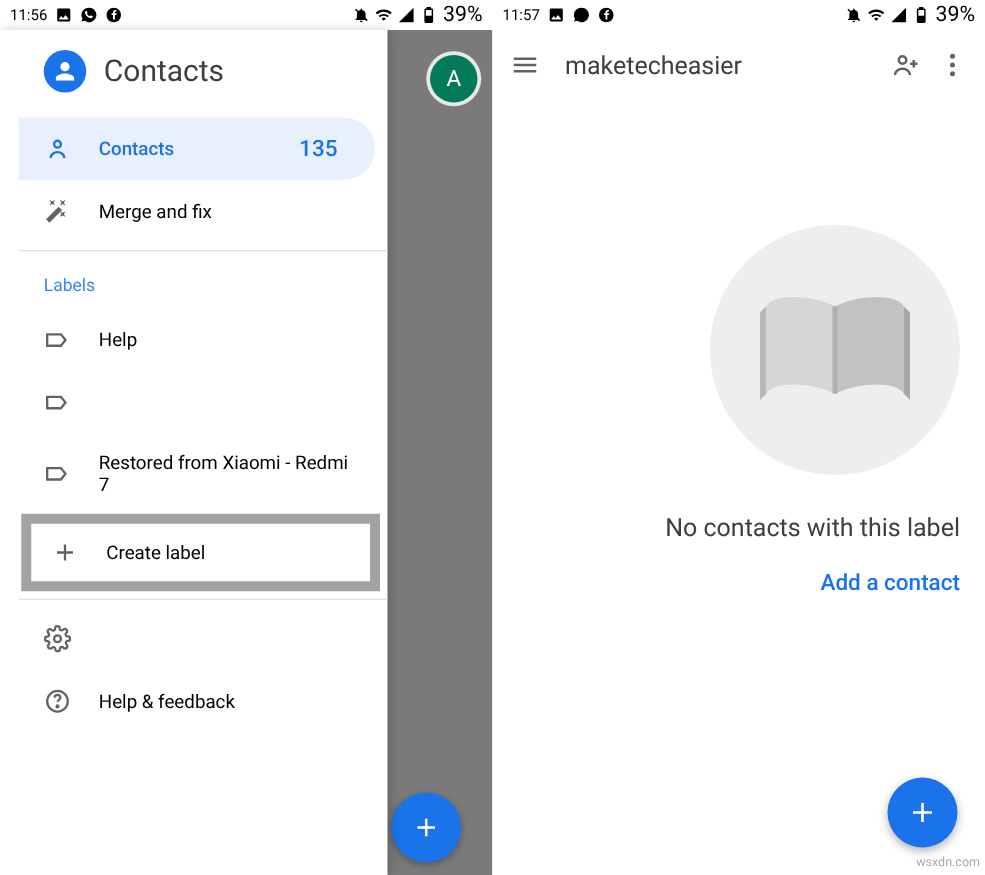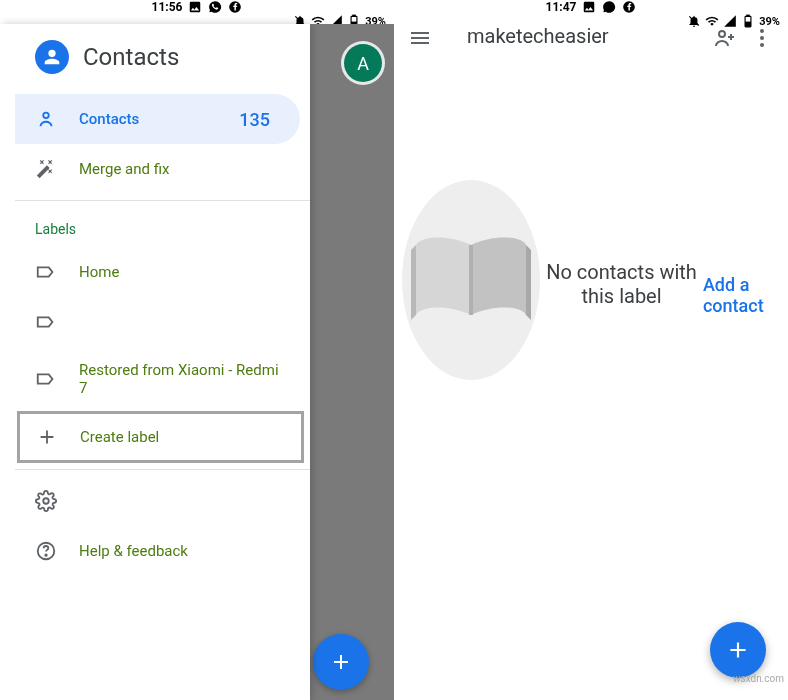--- a/index.html
+++ b/index.html
@@ -17,29 +17,28 @@
       position: relative;
       background: #fff;
       overflow: hidden;
     }
     .status-bar {
       height: 24px;
       display: flex;
       align-items: center;
       padding: 0 8px;
       font-size: 12px;
-      font-weight: 700;
+      font-weight: 400;
       color: #000;
-      flex-direction: column;
     }
     .status-left { display: flex; align-items: center; gap: 6px; }
     .status-right { margin-left: auto; display: flex; align-items: center; gap: 4px; }
     .status-icon { display: inline-flex; width: 14px; height: 14px; }
     .status-icon svg { width: 100%; height: 100%; }
-    .battery-text { font-size: 11px; margin-left: 0; }
+    .battery-text { font-size: 17px; margin-left: 0; }
 
     
     .s1-backdrop {
       position: absolute;
       top: 24px;
       left: 0;
       width: 100%;
       height: calc(100% - 24px);
       background: #7a7a7a;
     }
@@ -111,67 +110,67 @@
     .drawer-item.active .drawer-item-count { color: #1a73e8; font-weight: 500; }
     .drawer-item-icon {
       width: 22px; height: 22px;
       display: flex; align-items: center; justify-content: center;
       color: #5f6368;
     }
     .drawer-item.active .drawer-item-icon { color: #1a73e8; }
     .drawer-item-icon svg { width: 100%; height: 100%; }
     .drawer-item-label {
       font-size: 15px;
-      color: #4d7c0f;
+      color: #000000;
       flex: 1;
     }
     .drawer-item-count { font-size: 18px; padding-right: 10px;}
     .drawer-section-title {
       font-size: 14px;
-      color: #15803d;
+      color: #3b82f6;
       padding: 14px 20px 10px 20px;
     }
     .drawer-divider {
       height: 1px;
       background: #e0e0e0;
       margin: 6px 0;
     }
     .create-label-highlight {
-      border: 3px solid #a3a3a3;
+      border: 8px solid #a3a3a3;
       margin: 0 6px 0 2px;
       padding: 12px 14px 12px 16px;
     }
 
     
     .s2-toolbar {
       height: 56px;
       display: flex;
-      align-items: flex-start;
+      align-items: center;
       padding: 0 12px;
-      gap: 33px;
+      gap: 18px;
     }
     .s2-menu-btn, .s2-action-btn {
       width: 28px; height: 28px;
       display: flex; align-items: center; justify-content: center;
       color: #5f6368;
       cursor: pointer;
     }
     .s2-menu-btn svg, .s2-action-btn svg { width: 24px; height: 24px; }
     .s2-title {
       font-size: 20px;
       color: #3c4043;
       flex: 1;
     }
     .s2-actions { display: flex; gap: 10px; }
     .s2-empty {
       margin-top: 100px;
       display: flex;
-      flex-direction: row;
-      align-items: center;
-      padding: 0 8px;
+      flex-direction: column;
+      align-items: flex-end;
+      padding: 0 20px;
     }
     .empty-circle {
       width: 200px; height: 200px;
       background: #eeeeee;
       border-radius: 50%;
       display: flex; align-items: center; justify-content: center;
       margin-bottom: 30px;
     }
     .empty-book { width: 130px; height: 100px; }
     .empty-text {
@@ -192,21 +191,21 @@
       right: 22px;
       width: 56px; height: 56px;
       border-radius: 50%;
       background: #1a73e8;
       display: flex; align-items: center; justify-content: center;
       box-shadow: 0 3px 8px rgba(0,0,0,0.3);
       cursor: pointer;
     }
     .watermark {
       position: absolute;
-      bottom: 16px;
+      bottom: 4px;
       right: 4px;
       font-size: 10px;
       color: #aaa;
     }
   </style>
 </head>
 <body>
 
 <div class="screen">
   <div class="status-bar">
@@ -297,21 +296,21 @@
 
     <div class="drawer-divider"></div>
     <div class="drawer-section-title">Labels</div>
 
     <div class="drawer-item">
       <span class="drawer-item-icon">
           <svg viewBox="0 0 24 24" fill="none" stroke="currentColor" stroke-width="2">
             <path d="M3 7h12l4 5-4 5H3V7z"></path>
           </svg>
         </span>
-      <span class="drawer-item-label">Home</span>
+      <span class="drawer-item-label">Help</span>
     </div>
     <div class="drawer-item">
       <span class="drawer-item-icon">
           <svg viewBox="0 0 24 24" fill="none" stroke="currentColor" stroke-width="2">
             <path d="M3 7h12l4 5-4 5H3V7z"></path>
           </svg>
         </span>
     </div>
     <div class="drawer-item">
       <span class="drawer-item-icon">
@@ -350,21 +349,21 @@
           </svg>
         </span>
       <span class="drawer-item-label">Help &amp; feedback</span>
     </div>
   </div>
 </div>
 
 <div class="screen">
   <div class="status-bar">
     <div class="status-left">
-      <span>11:47</span>
+      <span>11:57</span>
       <span class="status-icon">
           <svg viewBox="0 0 24 24" fill="currentColor">
             <path d="M21 19V5a2 2 0 00-2-2H5a2 2 0 00-2 2v14a2 2 0 002 2h14a2 2 0 002-2zM8.5 13.5l2.5 3 3.5-4.5 4.5 6H5l3.5-4.5z"></path>
           </svg>
         </span>
       <span class="status-icon">
           <svg viewBox="0 0 24 24" fill="currentColor">
             <path d="M12 2a10 10 0 00-8.7 15l-1 4 4.2-1A10 10 0 1012 2z"></path>
           </svg>
         </span>

